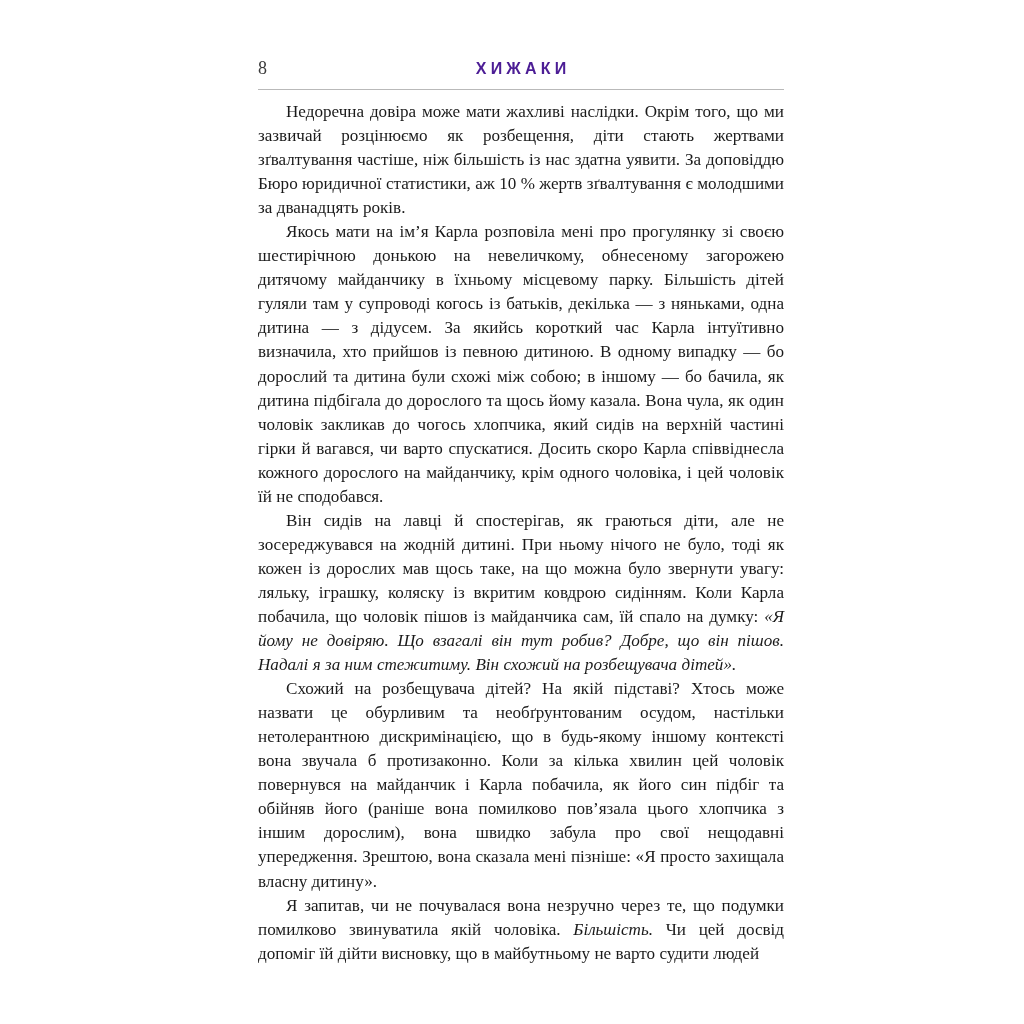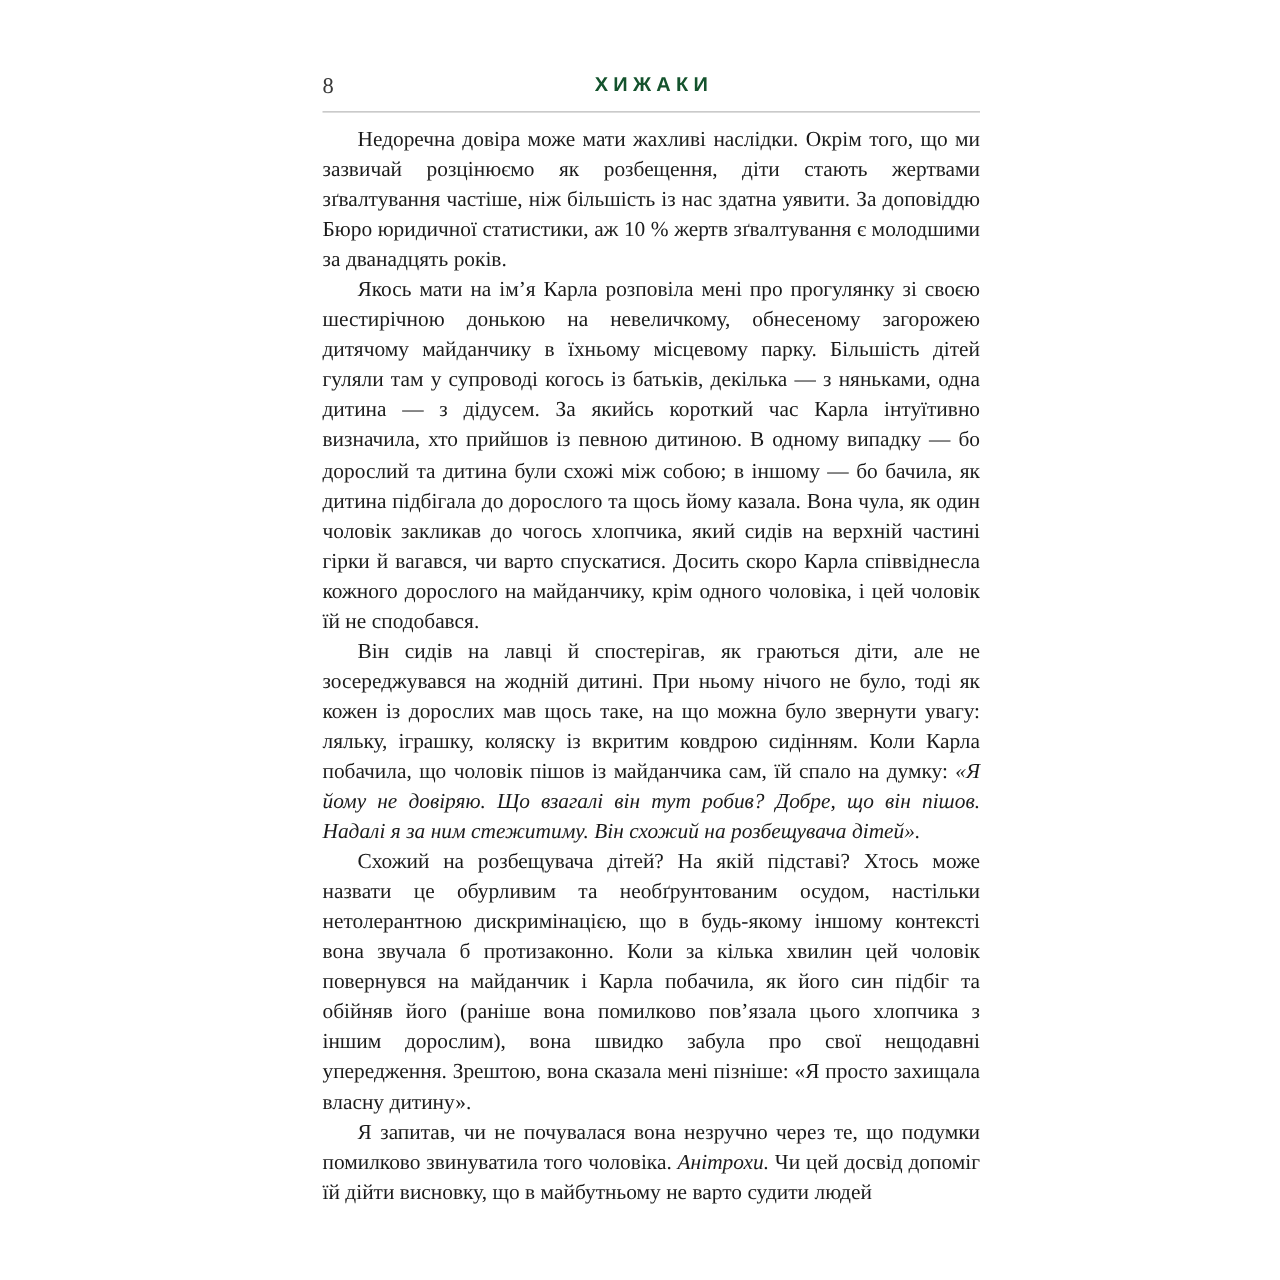--- a/index.html
+++ b/index.html
@@ -45,21 +45,21 @@
     left: 0;
     right: 0;
     top: 2px;
     text-align: center;
     font-family: "Liberation Sans", "DejaVu Sans", sans-serif;
     font-size: 16px;
     line-height: 22px;
     font-weight: bold;
     letter-spacing: 4.2px;
     text-indent: 4.2px;
-    color: #14532d;
+    color: #4c1d95;
   }
   .head-rule {
     position: absolute;
     left: 0;
     top: 33px;
     width: 526px;
     height: 1px;
     background: #b9b9b9;
   }
 
@@ -100,16 +100,16 @@
     <div class="folio">8</div>
     <div class="head-title">ХИЖАКИ</div>
     <div class="head-rule"></div>
   </div>
 
   <div class="textblock">
       <p class="indent"><span>Недоречна довіра може мати жахливі наслідки. Окрім того, що ми зазвичай розцінюємо як розбещення, діти стають жертвами зґвалтування частіше, ніж більшість із нас здатна уявити. За доповіддю Бюро юридичної статистики, аж 10 % жертв зґвалтування є молодшими за дванадцять років.</span></p>
       <p class="indent"><span>Якось мати на ім’я Карла розповіла мені про прогулянку зі своєю шестирічною донькою на невеличкому, обнесеному загорожею дитячому майданчику в їхньому місцевому парку. Більшість дітей гуляли там у супроводі когось із батьків, декілька — з няньками, одна дитина — з дідусем. За якийсь короткий час Карла інтуїтивно визначила, хто прийшов із певною дитиною. В одному випадку — бо дорослий та дитина були схожі між собою; в іншому — бо бачила, як дитина підбігала до дорослого та щось йому казала. Вона чула, як один чоловік закликав до чогось хлопчика, який сидів на верхній частині гірки й вагався, чи варто спускатися. Досить скоро Карла співвіднесла кожного дорослого на майданчику, крім одного чоловіка, і цей чоловік їй не сподобався.</span></p>
       <p class="indent"><span>Він сидів на лавці й спостерігав, як граються діти, але не зосереджувався на жодній дитині. При ньому нічого не було, тоді як кожен із дорослих мав щось таке, на що можна було звернути увагу: ляльку, іграшку, коляску із вкритим ковдрою сидінням. Коли Карла побачила, що чоловік пішов із майданчика сам, їй спало на думку: </span><em>«Я йому не довіряю. Що взагалі він тут робив? Добре, що він пішов. Надалі я за ним стежитиму. Він схожий на розбещувача дітей».</em></p>
       <p class="indent"><span>Схожий на розбещувача дітей? На якій підставі? Хтось може назвати це обурливим та необґрунтованим осудом, настільки нетолерантною дискримінацією, що в будь-якому іншому контексті вона звучала б протизаконно. Коли за кілька хвилин цей чоловік повернувся на майданчик і Карла побачила, як його син підбіг та обійняв його (раніше вона помилково пов’язала цього хлопчика з іншим дорослим), вона швидко забула про свої нещодавні упередження. Зрештою, вона сказала мені пізніше: «Я просто захищала власну дитину».</span></p>
-      <p class="indent"><span>Я запитав, чи не почувалася вона незручно через те, що подумки помилково звинуватила того чоловіка. </span><em>Анітрохи.</em><span> Чи цей досвід допоміг їй дійти висновку, що в майбутньому не варто судити людей</span></p>
+      <p class="indent"><span>Я запитав, чи не почувалася вона незручно через те, що подумки помилково звинуватила якій чоловіка. </span><em>Більшість.</em><span> Чи цей досвід допоміг їй дійти висновку, що в майбутньому не варто судити людей</span></p>
     </div>
 
 </div>
 
 </body></html>

